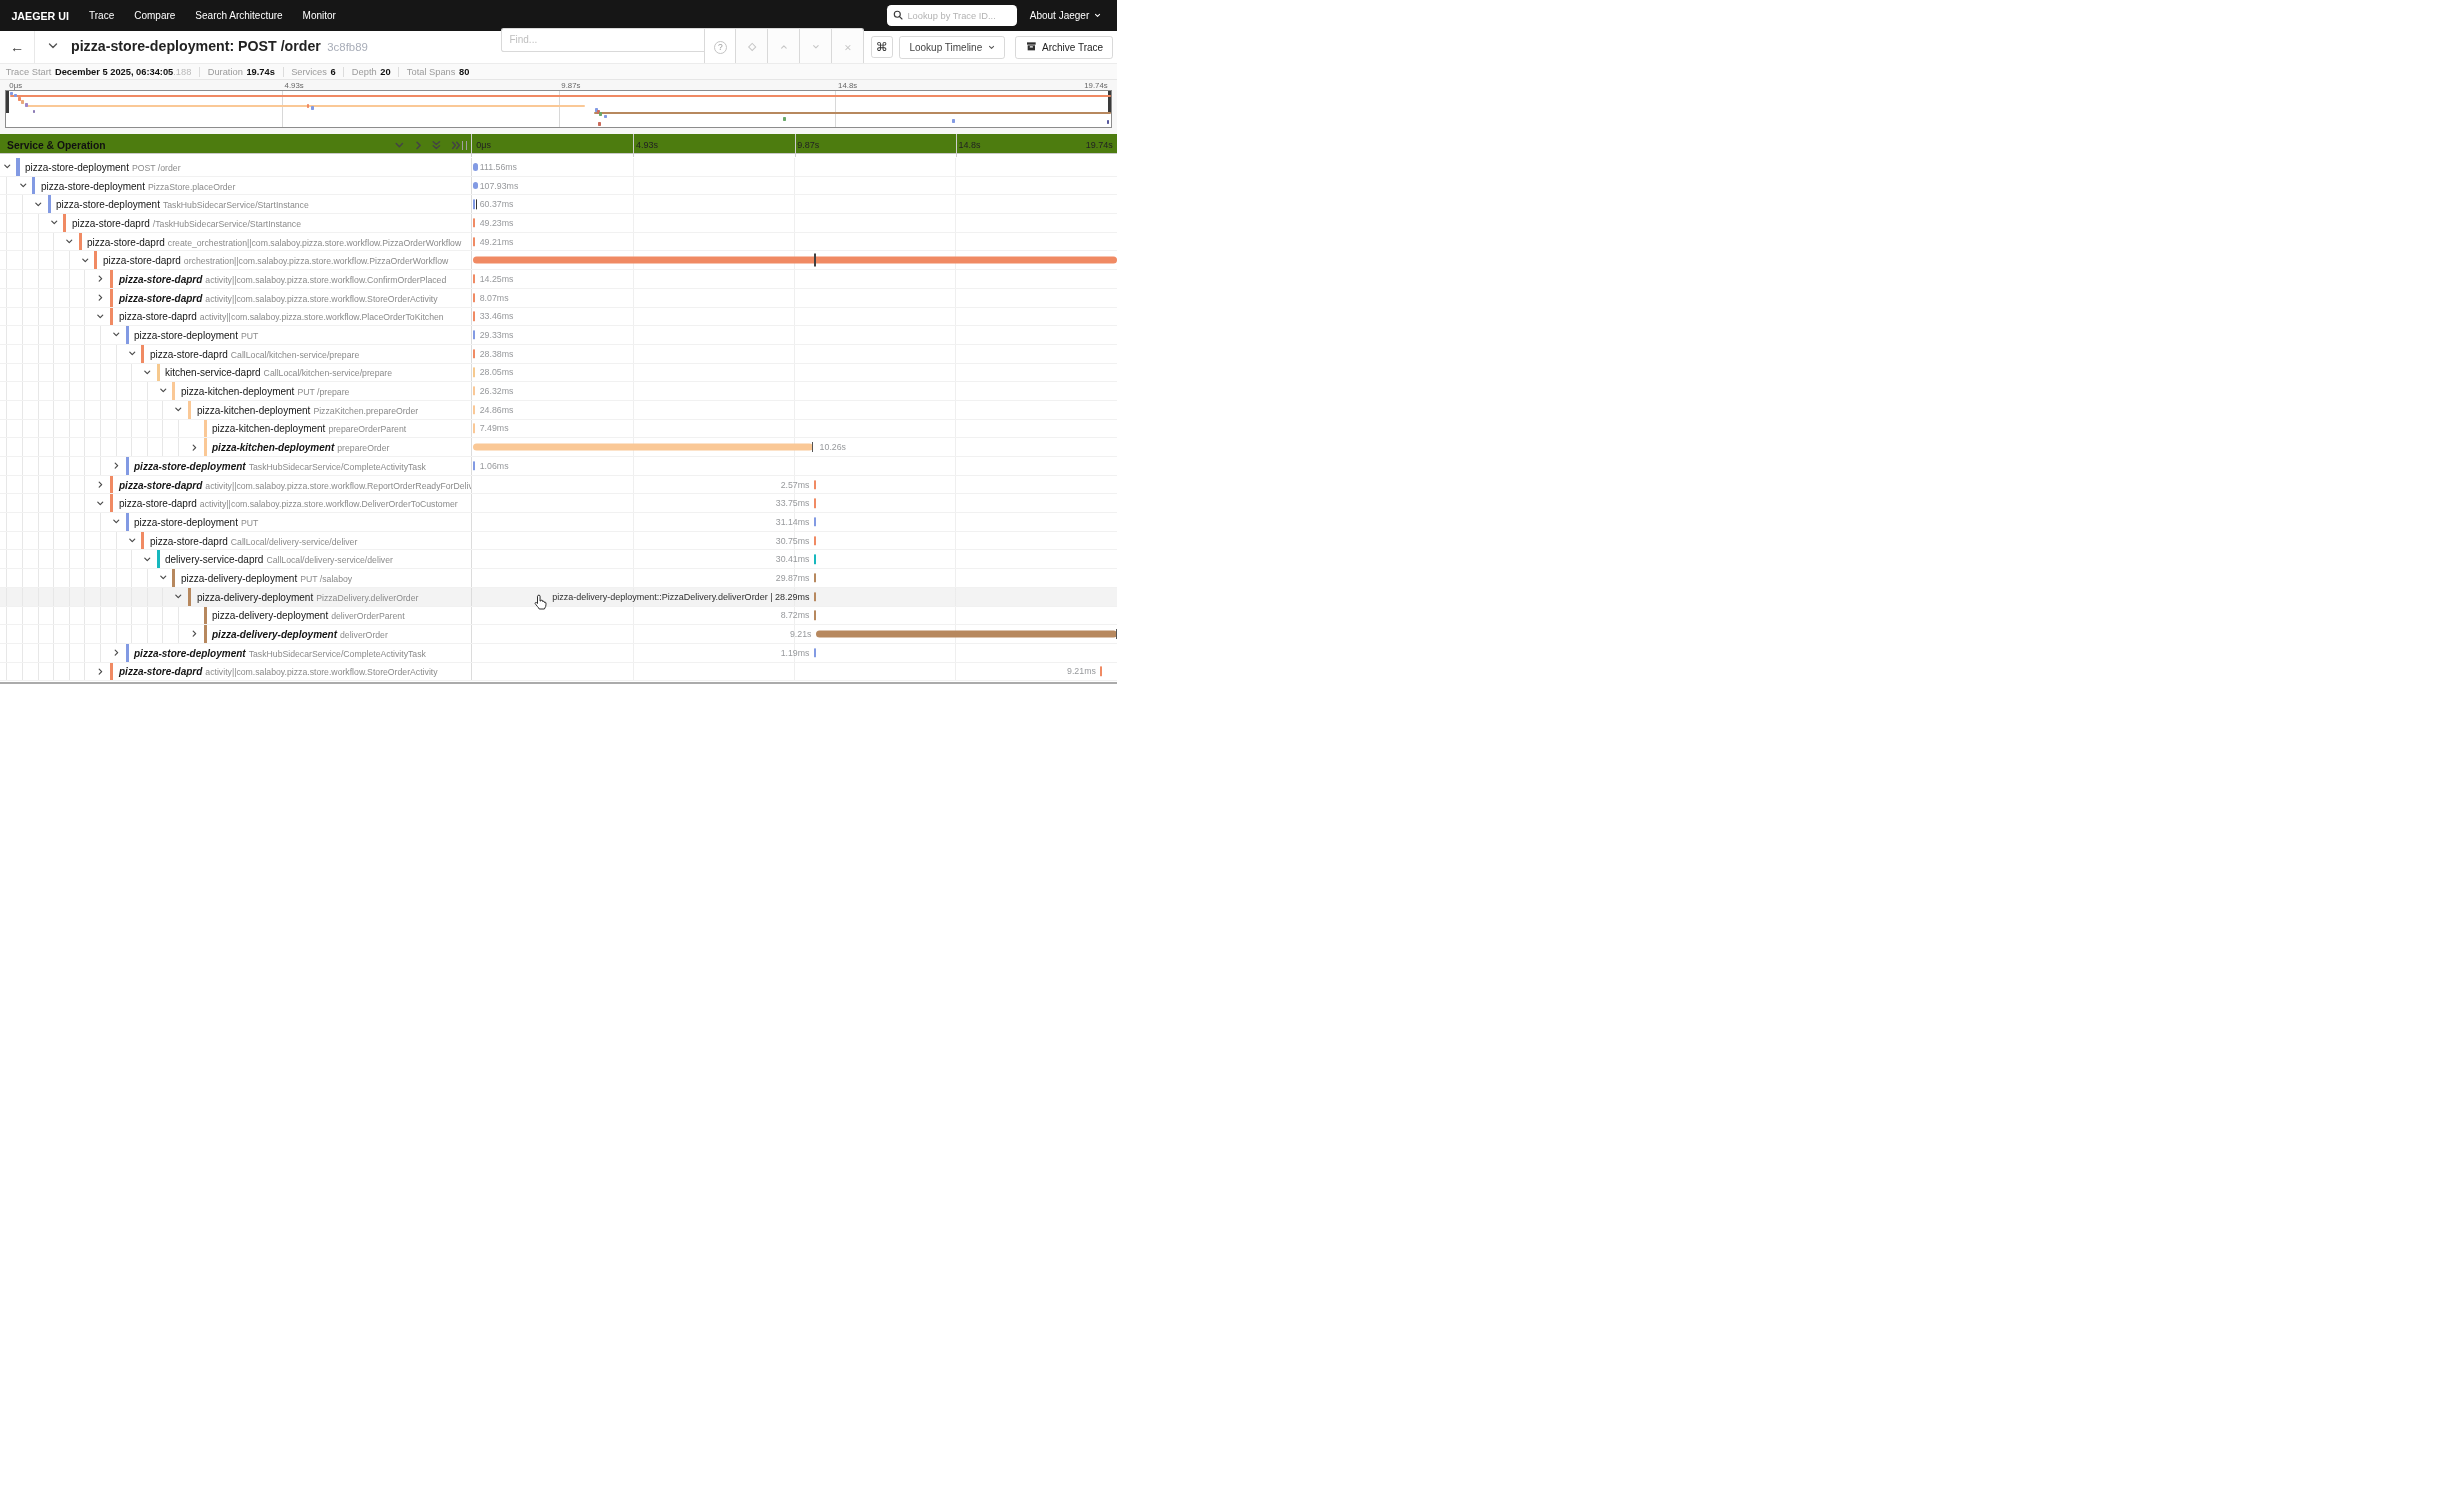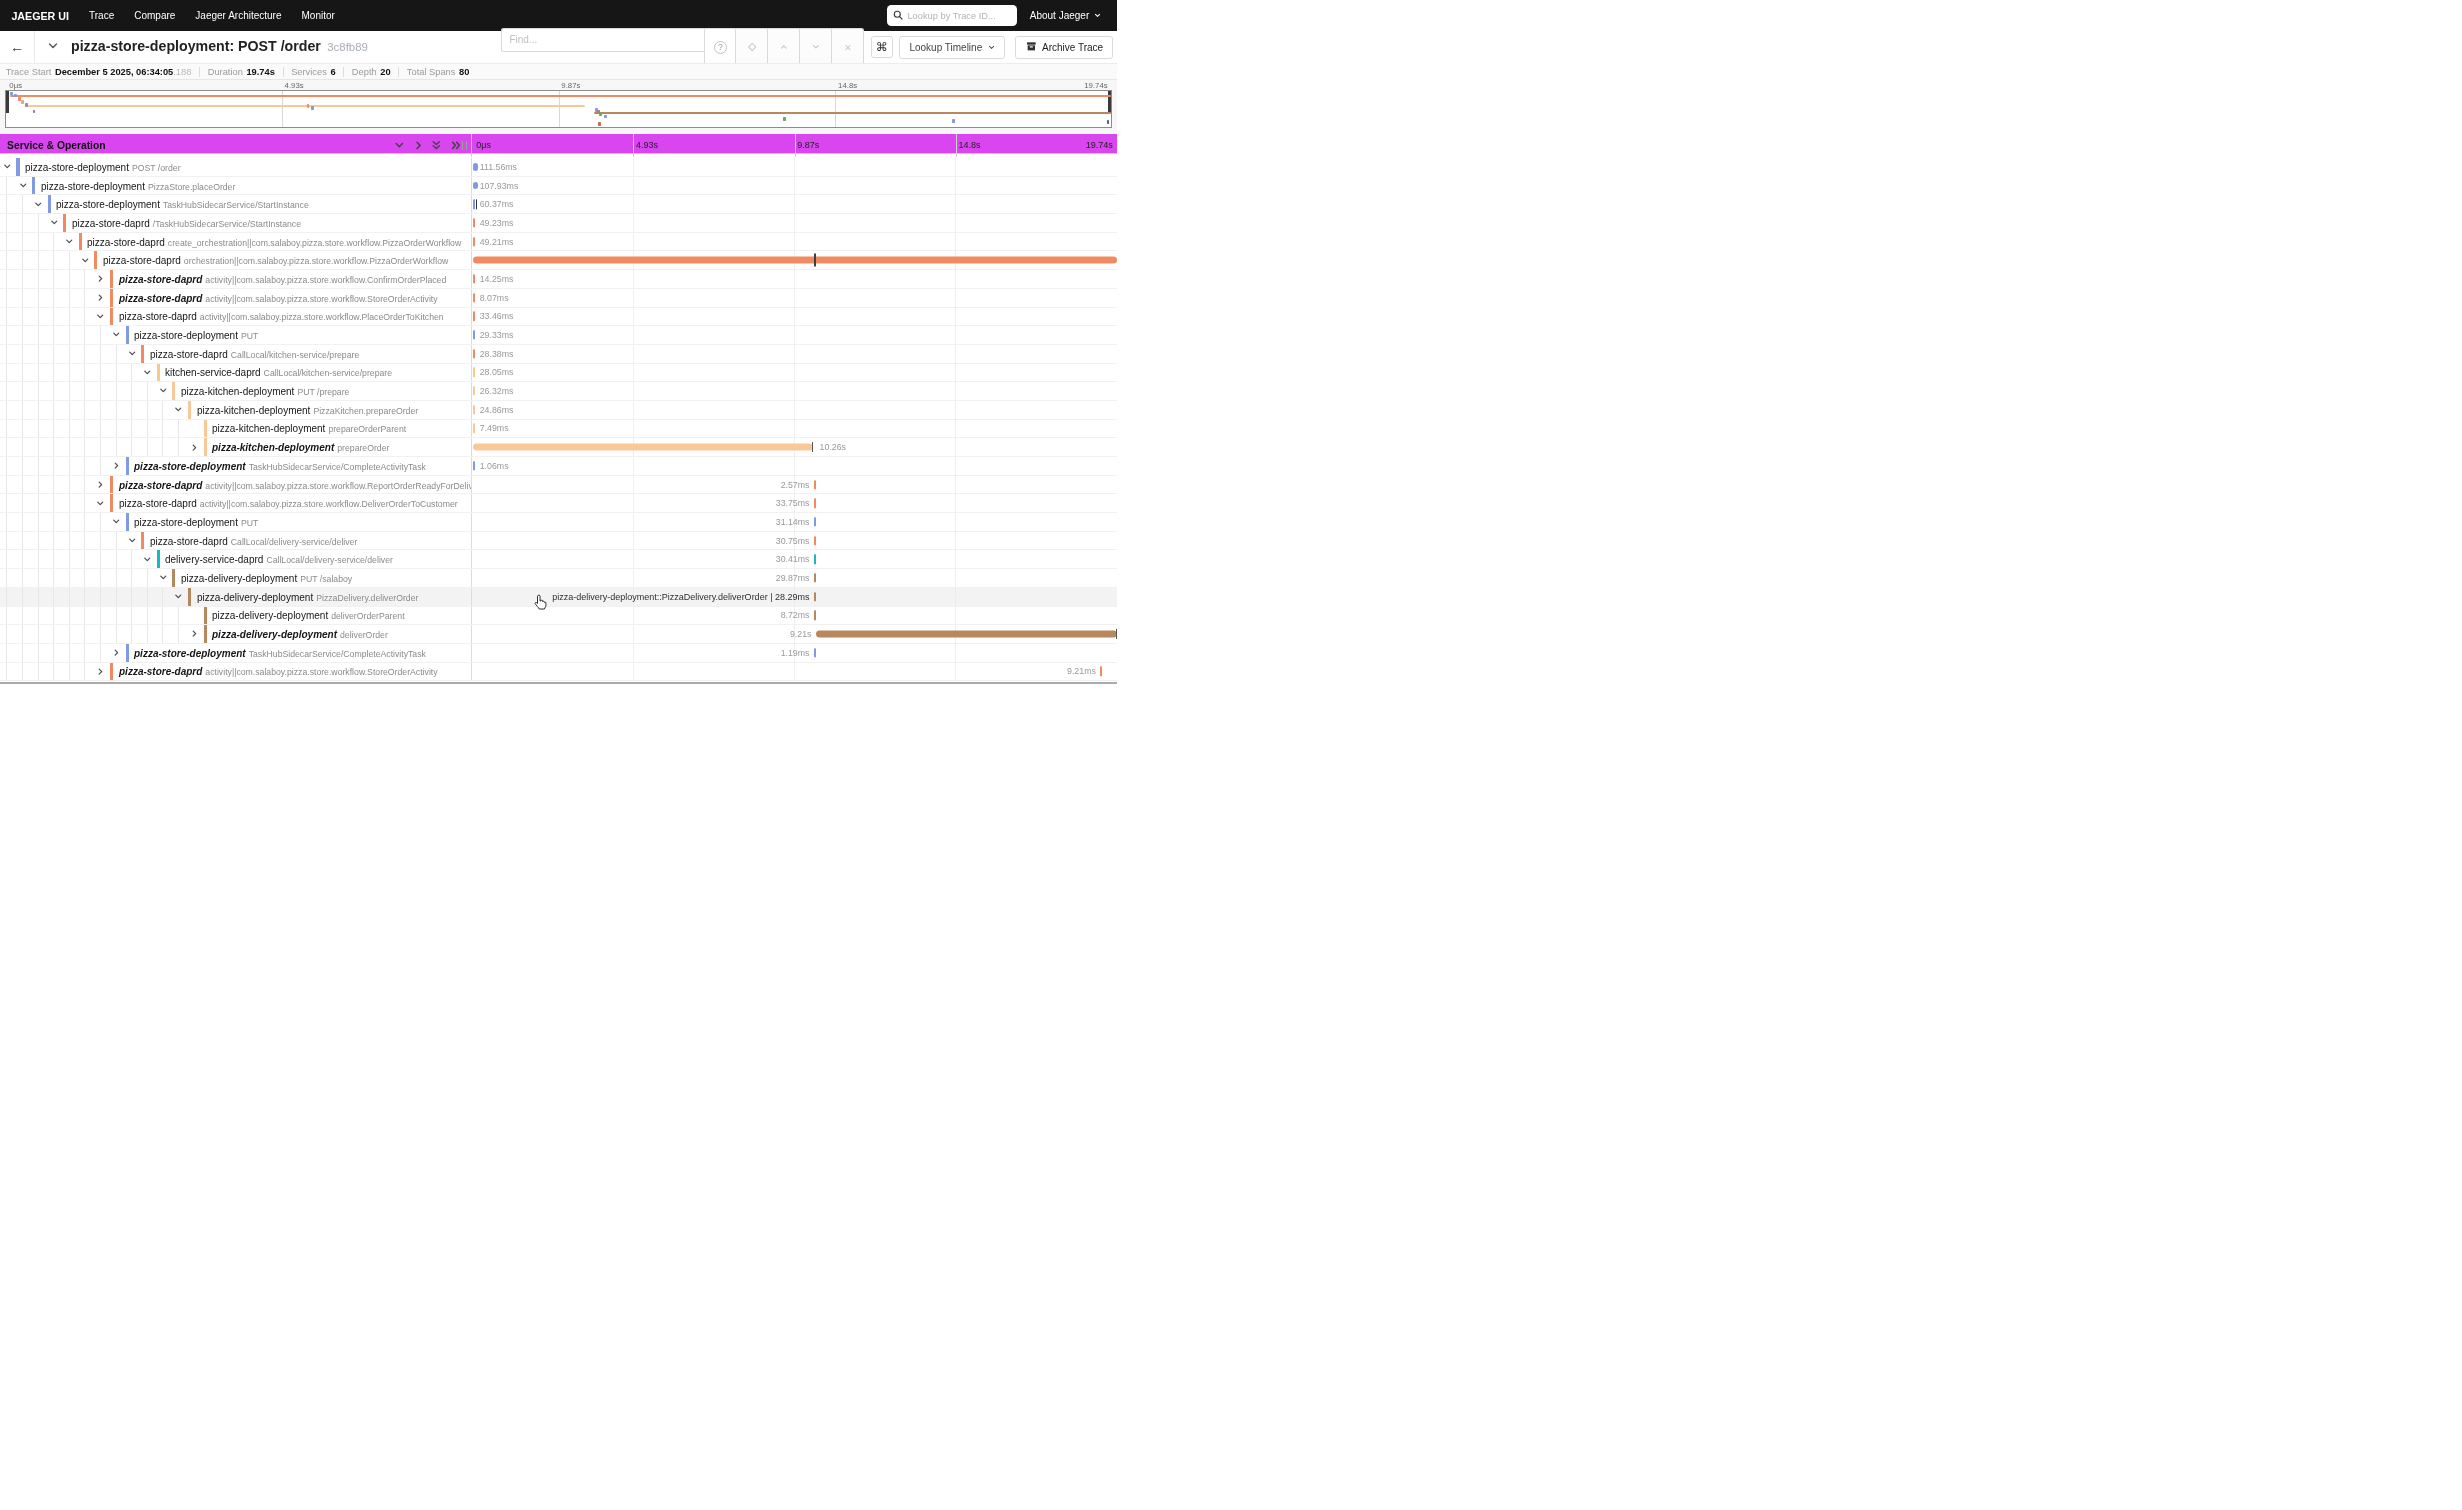--- a/index.html
+++ b/index.html
@@ -47,21 +47,21 @@
   .mini-zone { position:absolute; left:0; top:80px; width:100%; height:54px; background:#f7f7f7; }
   .mini-ruler { position:absolute; left:5px; right:5px; top:0.7px; height:9.3px; }
   .tick-label { position:absolute; top:0; font-size:7.8px; color:#666; white-space:nowrap; }
   .mini-canvas { position:absolute; left:5px; right:5px; top:10px; height:38px; background:#fff; border:0.7px solid #8c8c8c; border-bottom-width:1.4px; cursor:crosshair; }
   .mini-grid { position:absolute; top:0; bottom:0; width:0.7px; background:#d8d8d8; }
   .mini-line { position:absolute; height:2.1px; border-radius:1.4px; }
   .mini-mark { position:absolute; width:2.8px; height:3.6px; border-radius:0.7px; }
   .mini-handle { position:absolute; top:0; width:2.8px; height:62%; background:#3a3a3a; cursor:col-resize; }
 
   
-  .grid-hdr { position:absolute; left:0; top:134px; width:100%; height:20px; background:#d946ef; border-bottom:1.4px solid #c9c9c9; }
+  .grid-hdr { position:absolute; left:0; top:134px; width:100%; height:20px; background:#4d7c0f; border-bottom:1.4px solid #c9c9c9; }
   .soh { position:absolute; left:7.1px; top:0; line-height:23px; font-size:10.3px; font-weight:700; color:#111; }
   .hdr-icons { position:absolute; left:394px; top:0; height:23px; display:flex; align-items:center; gap:7.1px; }
   .hdr-icons .icn { width:11.4px; height:11.4px; display:flex; align-items:center; justify-content:center; cursor:pointer; }
   .resizer { position:absolute; left:462px; top:7.1px; width:5px; height:8.5px; cursor:col-resize; border-left:0.7px solid #9f9f9f; border-right:0.7px solid #9f9f9f; }
   .hdr-right { position:absolute; left:471px; right:0; top:0; height:23px; border-left:0.7px solid #cfcfcf; }
   .hdr-right .tick-label { top:6.4px; font-size:9px; color:#222; }
   .hdr-grid { position:absolute; top:0; bottom:0; width:0.7px; background:#cfcfcf; }
 
   
   .rows { position:absolute; left:0; top:158px; width:100%; }
@@ -95,21 +95,21 @@
 </head>
 <body>
 
 <div id="page">
 
   <div class="nav">
     <div class="nav-brand">JAEGER UI</div>
     <div style="display:flex;">
         <div class="nav-item">Trace</div>
         <div class="nav-item">Compare</div>
-        <div class="nav-item">Jaeger Architecture</div>
+        <div class="nav-item">Search Architecture</div>
         <div class="nav-item">Monitor</div>
       </div>
     <div class="nav-spacer"></div>
     <div class="nav-search">
       <span>
         <svg width="10" height="10" viewBox="0 0 14 14">
             <circle cx="6" cy="6" r="4.2" fill="none" stroke="#3a3a3a" stroke-width="1.6"></circle>
             <line x1="9.2" y1="9.2" x2="12.6" y2="12.6" stroke="#3a3a3a" stroke-width="1.6" stroke-linecap="round"></line>
           </svg>
       </span>

